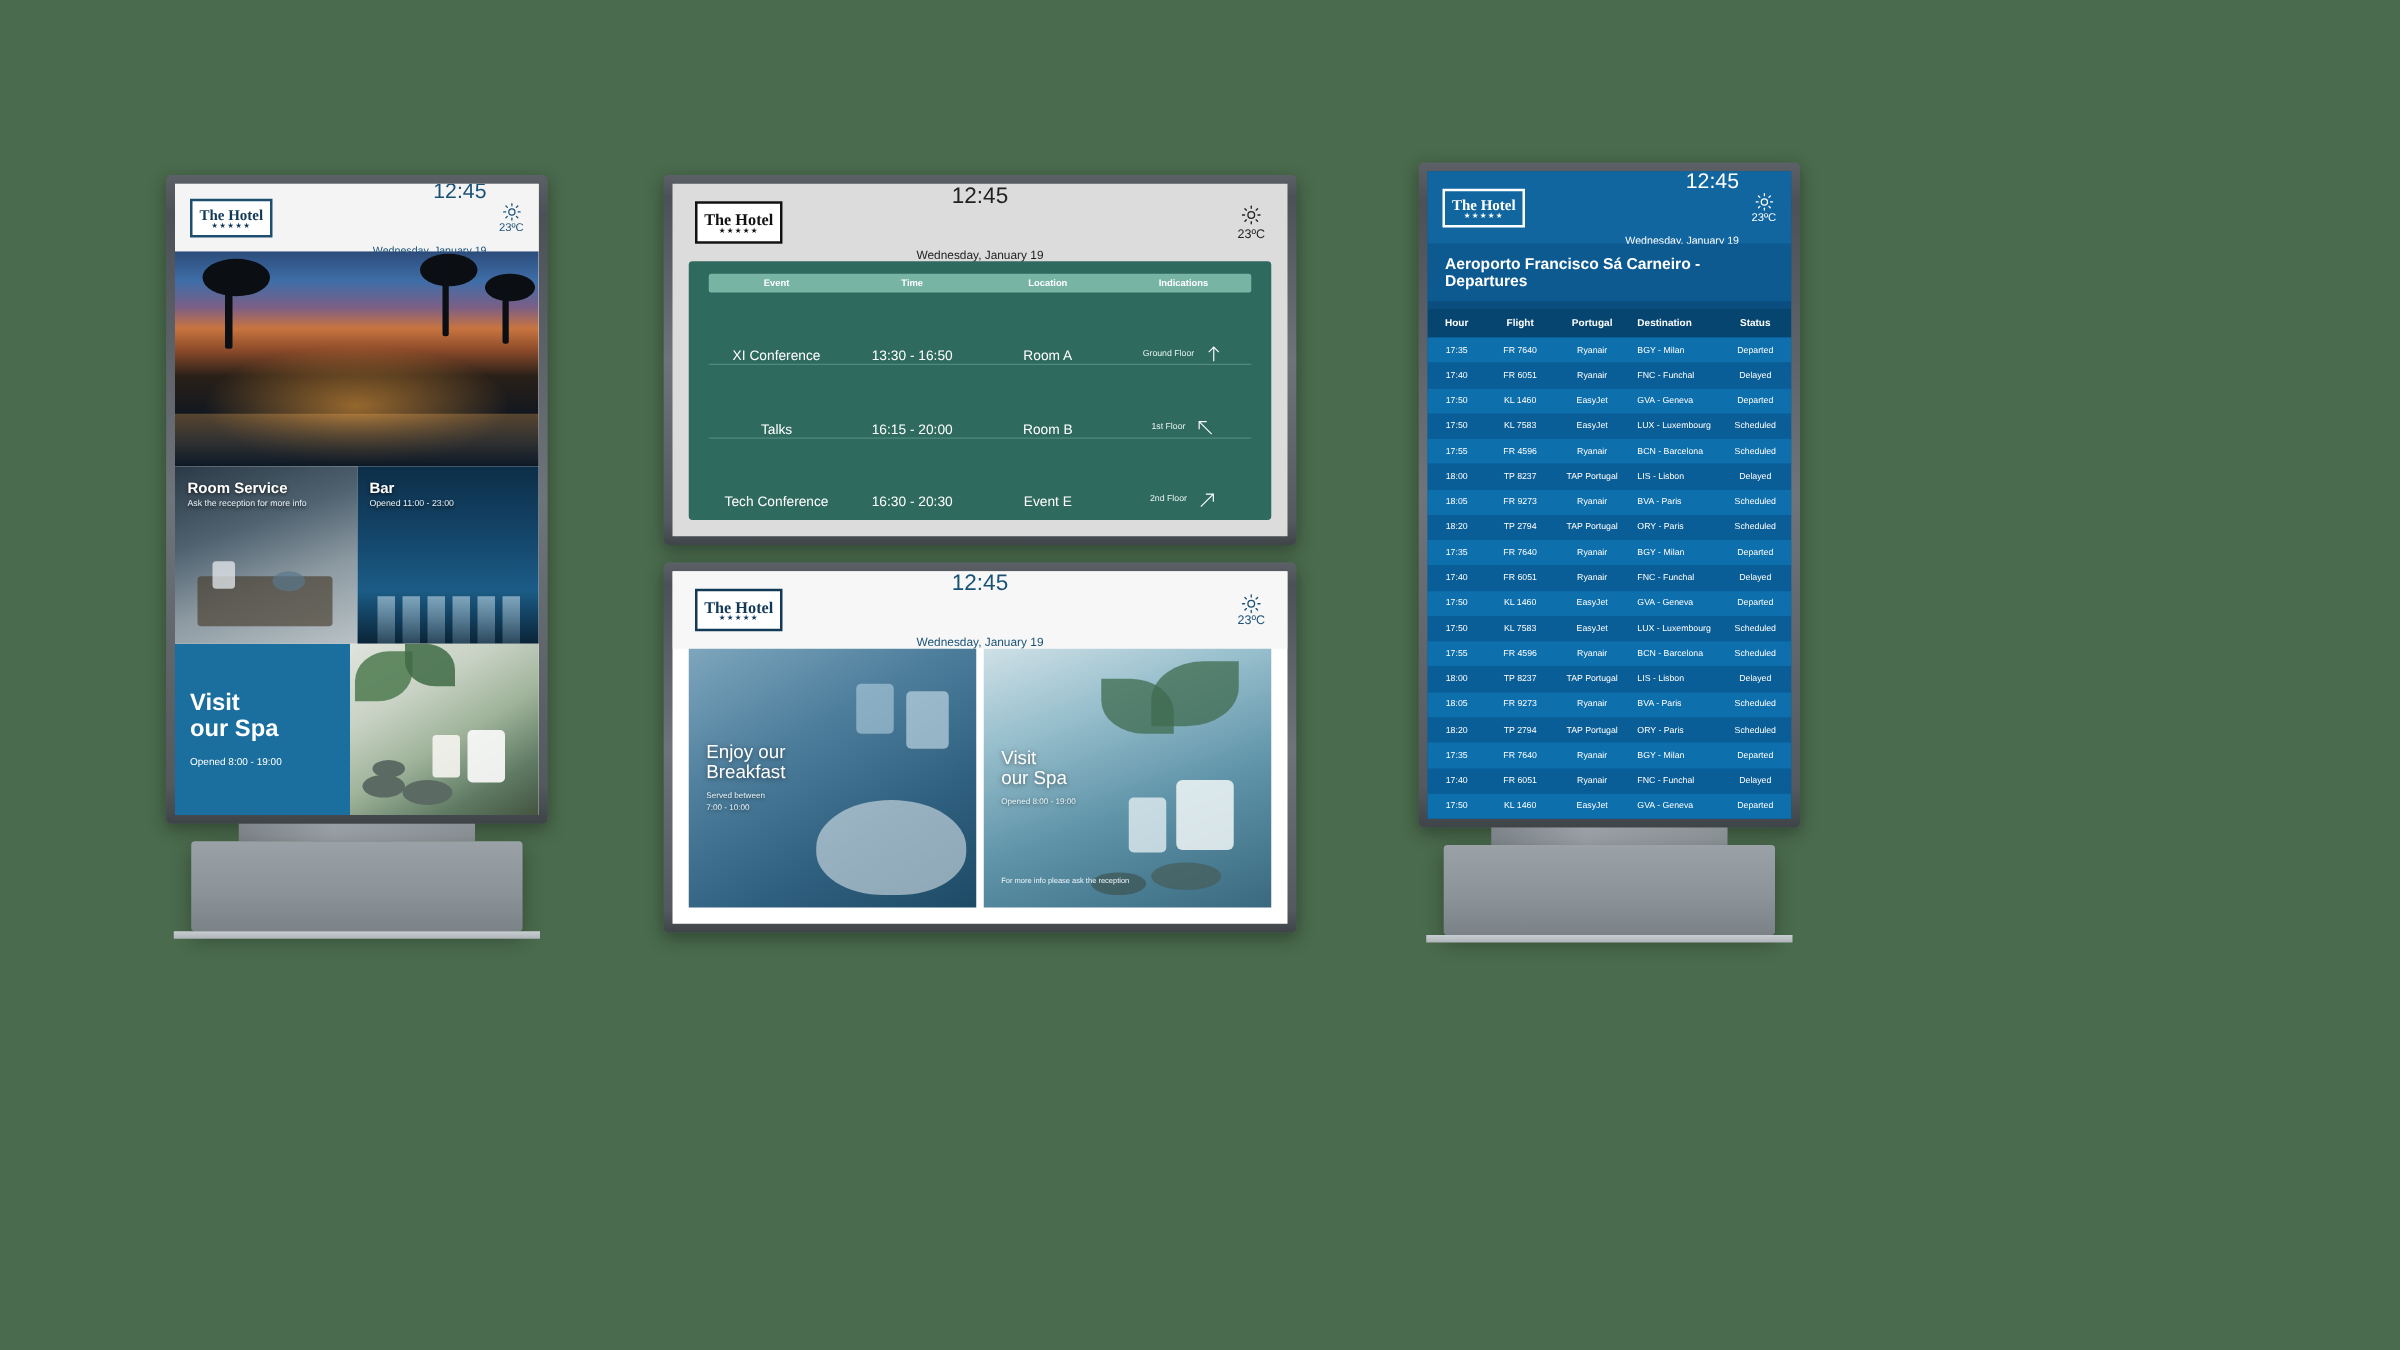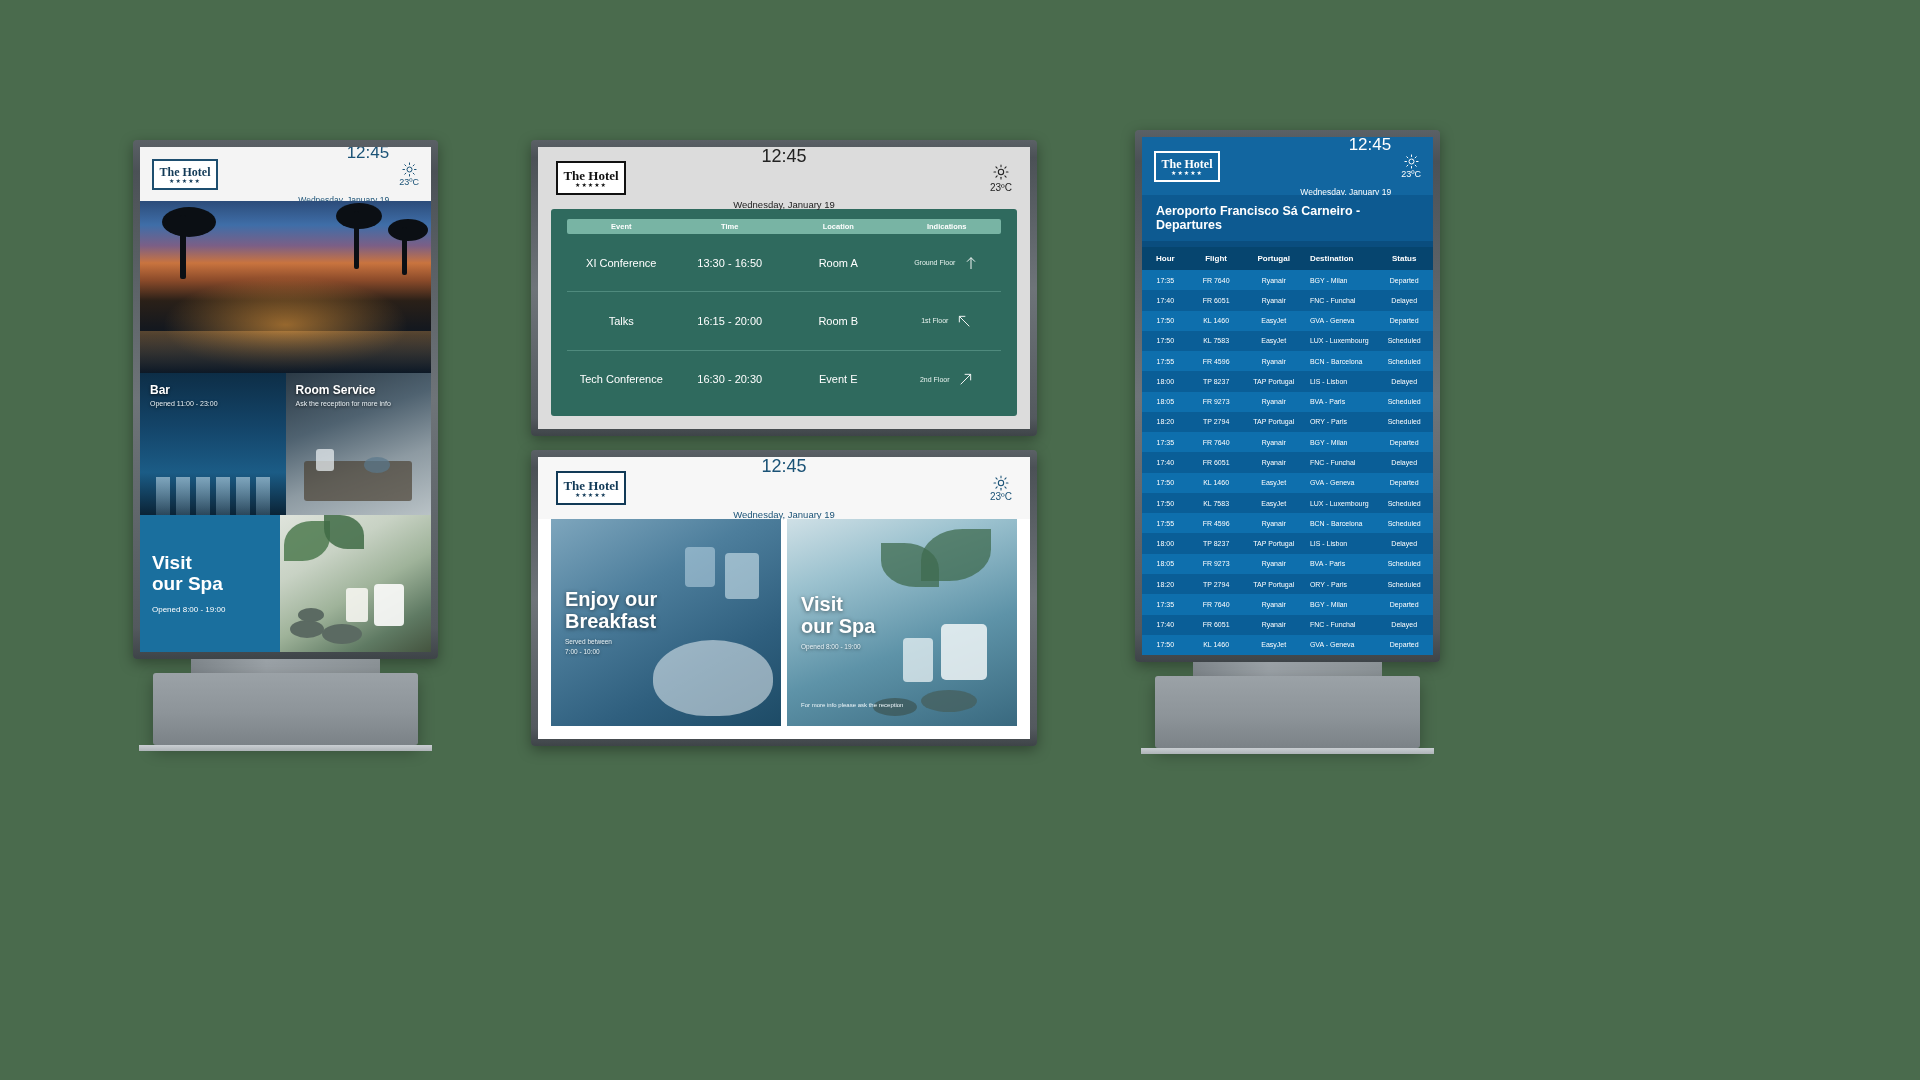--- a/index.html
+++ b/index.html
@@ -95,21 +95,21 @@
   #d2 .hdr-weather { color:#222; gap:2px; }
   #d2 .temp { font-size: 10px; }
 
   .conf {
     margin: 0 13px 13px; flex:1; background:#2f6a5e; border-radius:3px;
     padding: 10px 16px 8px; display:flex; flex-direction:column;
   }
   .conf-head { background:#78b4a4; border-radius:2px; display:flex; padding: 3px 0; }
   .conf-head span { flex:1; text-align:center; color:#ffffff; font-size: 7.5px; font-weight:bold; }
   .conf-rows { flex:1; display:flex; flex-direction:column; }
-  .conf-row { flex:1; display:flex; align-items:center; border-bottom:1px solid #4f8a7d; }
+  .conf-row { flex:1; display:flex; align-items:flex-end; border-bottom:1px solid #4f8a7d; }
   .conf-row:last-child { border-bottom: none; }
   .conf-row > span { flex:1; text-align:center; color:#fff; font-size: 11px; }
   .conf-ind { display:flex; align-items:center; justify-content:center; gap:8px; }
   .conf-ind .flab { font-size: 7px; color:#e8f3ef; }
   .arrow { width: 16px; height: 16px; stroke:#fff; stroke-width:1.4; fill:none; }
 
   
   #d3 { left: 531px; top: 450px; }
   #d3 .screen { width: 492px; height: 282px; background:#ffffff; display:flex; flex-direction:column; }
   #d3 .hdr { height: 62px; padding: 0 18px; position:relative; background:#f7f7f7; }
@@ -118,21 +118,21 @@
   #d3 .logo-stars { font-size: 6px; }
   #d3 .hdr-mid { position:absolute; left:50%; transform:translateX(-50%); }
   #d3 .hdr-time { font-size: 18px; }
   #d3 .hdr-date { font-size: 9.5px; }
   #d3 .temp { font-size: 10px; }
 
   .promos { flex:1; display:flex; gap: 6px; margin: 0 13px 13px; }
   .promo { flex:1; position:relative; overflow:hidden; padding: 14px; display:flex; flex-direction:column; justify-content:center; }
   .promo-bf { background: linear-gradient(150deg,#7ea6bd 0%,#4d7e9c 35%,#2f5f7e 70%,#1d4b66 100%); }
   .promo-spa { background: linear-gradient(160deg,#cfe0e6 0%,#9cc2cf 25%,#5e93a8 60%,#39697f 100%); }
-  .promo h2 { color:#fff; font-size: 20px; font-weight:bold; line-height:1.1; text-shadow:0 1px 4px rgba(0,0,0,.5); }
+  .promo h2 { color:#fff; font-size: 15px; font-weight:normal; line-height:1.1; text-shadow:0 1px 4px rgba(0,0,0,.5); }
   .promo .p-sub { color:#e9f3f7; font-size: 6.5px; margin-top:6px; line-height:1.35; text-shadow:0 1px 3px rgba(0,0,0,.5); }
   .promo .p-foot { position:absolute; left:14px; bottom:18px; color:#eef6fa; font-size: 6px; }
   .leaf { position:absolute; background:#3f6b4f; border-radius: 60% 0 60% 0; opacity:.75; }
 
   
   #d4 { left: 1135px; top: 130px; }
   #d4 .screen { width: 291px; height: 518px; background:#0c5a93; display:flex; flex-direction:column; }
   #d4 .hdr { height: 58px; padding: 0 12px; background:#1266a0; }
   #d4 .logo-box { width: 66px; padding: 5px 4px 4px; border-color:#fff; background:#1266a0; }
   #d4 .logo-name { font-size: 12px; color:#fff; }
@@ -200,39 +200,39 @@
           <div class="hero-palm" style="left:22px;top:6px;width:54px;height:30px;"></div>
           <div class="hero-palm" style="left:40px;top:14px;width:6px;height:64px;border-radius:2px;"></div>
           <div class="hero-palm" style="left:196px;top:2px;width:46px;height:26px;"></div>
           <div class="hero-palm" style="left:214px;top:10px;width:5px;height:58px;border-radius:2px;"></div>
           <div class="hero-palm" style="left:248px;top:18px;width:40px;height:22px;"></div>
           <div class="hero-palm" style="left:262px;top:26px;width:5px;height:48px;border-radius:2px;"></div>
           <div style="position:absolute;left:0;right:0;bottom:0;height:42px;background:linear-gradient(180deg,rgba(255,180,90,.30),rgba(10,18,28,.8));"></div>
         </div>
 
         <div class="duo">
+          <div class="duo-cell cell-room">
+            <div style="position:absolute;left:18px;bottom:14px;width:108px;height:40px;background:rgba(70,60,45,.65);border-radius:3px;"></div>
+            <div style="position:absolute;left:30px;bottom:44px;width:18px;height:22px;background:rgba(230,235,238,.75);border-radius:3px;"></div>
+            <div style="position:absolute;left:78px;bottom:42px;width:26px;height:16px;background:rgba(90,120,140,.7);border-radius:50%;"></div>
+            <div style="position:relative;z-index:2">
+              <div class="cell-title">Room Service</div>
+              <div class="cell-sub">Ask the reception for more info</div>
+            </div>
+          </div>
           <div class="duo-cell cell-bar">
             <div class="glass" style="left:16px;"></div>
               <div class="glass" style="left:36px;"></div>
             <div class="glass" style="left:56px;"></div>
               <div class="glass" style="left:76px;"></div>
             <div class="glass" style="left:96px;"></div>
               <div class="glass" style="left:116px;"></div>
             <div style="position:relative;z-index:2">
               <div class="cell-title">Bar</div>
               <div class="cell-sub">Opened 11:00 - 23:00</div>
-            </div>
-          </div>
-          <div class="duo-cell cell-room">
-            <div style="position:absolute;left:18px;bottom:14px;width:108px;height:40px;background:rgba(70,60,45,.65);border-radius:3px;"></div>
-            <div style="position:absolute;left:30px;bottom:44px;width:18px;height:22px;background:rgba(230,235,238,.75);border-radius:3px;"></div>
-            <div style="position:absolute;left:78px;bottom:42px;width:26px;height:16px;background:rgba(90,120,140,.7);border-radius:50%;"></div>
-            <div style="position:relative;z-index:2">
-              <div class="cell-title">Room Service</div>
-              <div class="cell-sub">Ask the reception for more info</div>
             </div>
           </div>
         </div>
 
         <div class="spa">
           <div class="spa-left">
             <div class="spa-h1">Visit</div>
             <div class="spa-h1">our Spa</div>
             <div class="spa-sub">Opened 8:00 - 19:00</div>
           </div>

